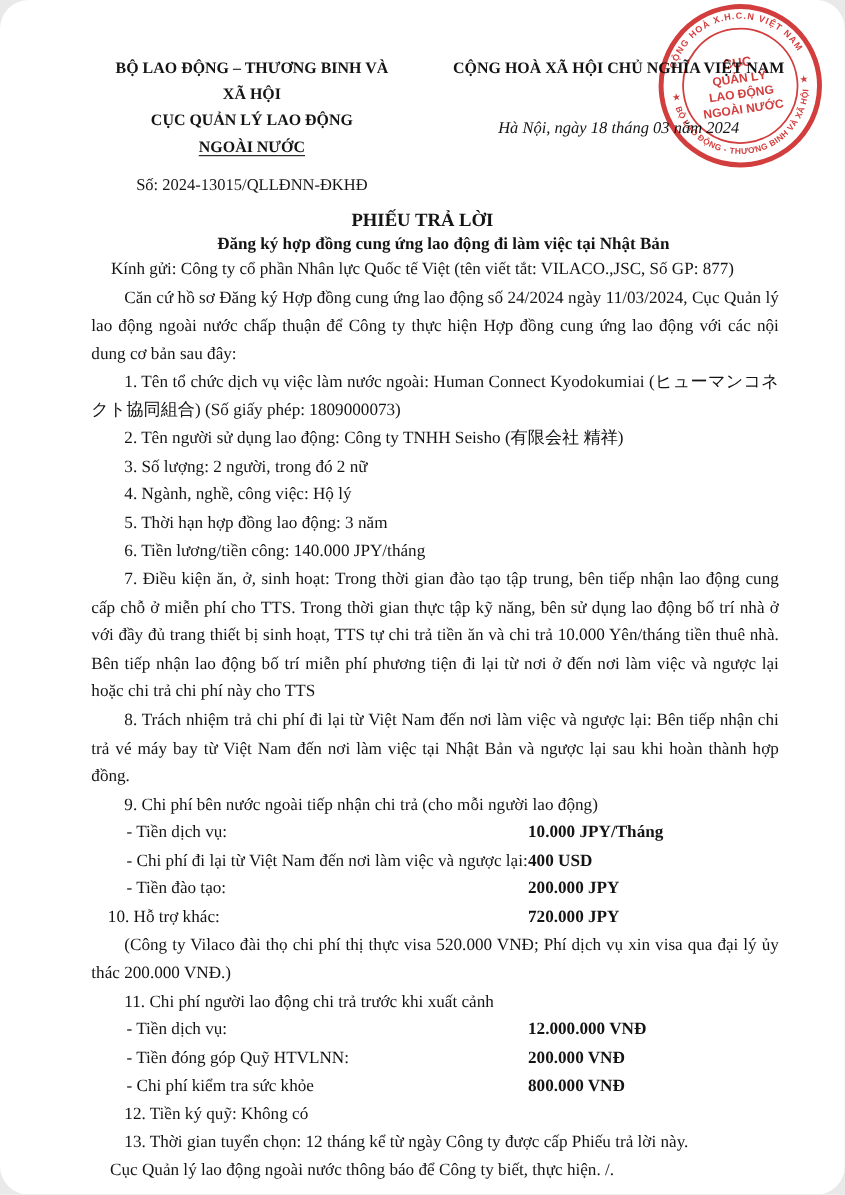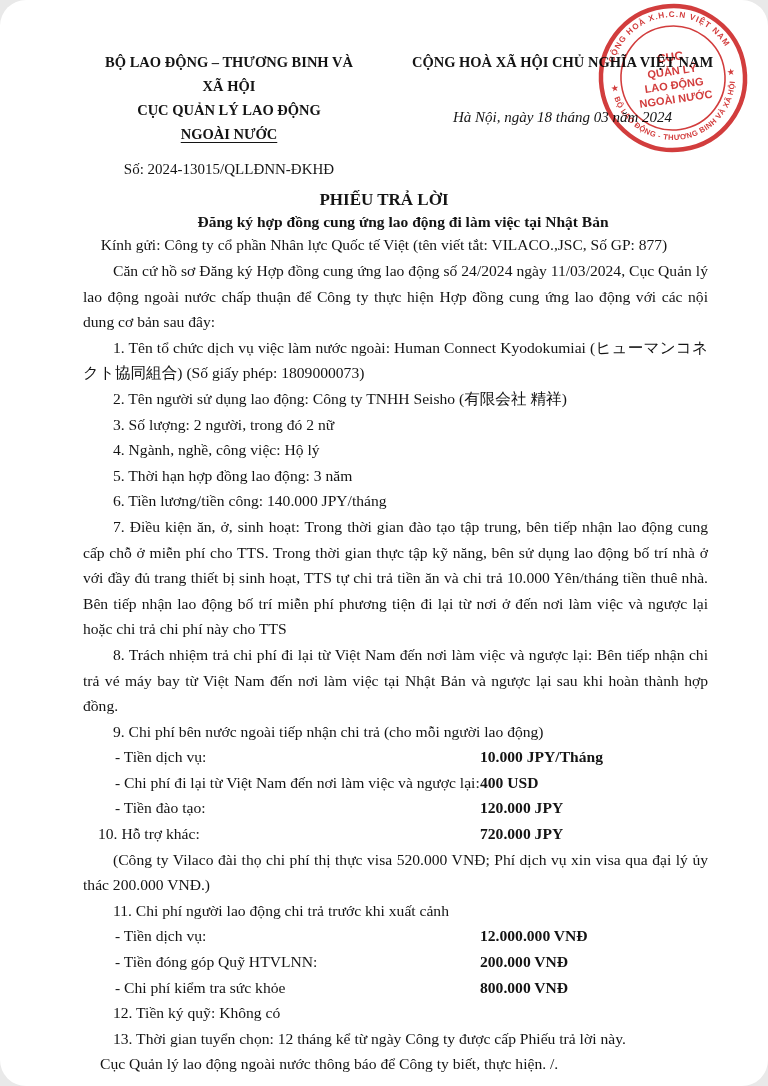--- a/index.html
+++ b/index.html
@@ -106,21 +106,21 @@
     <div class="fee-row">
       <span>- Tiền dịch vụ:</span>
       <span class="fee-value">10.000 JPY/Tháng</span>
     </div>
     <div class="fee-row">
       <span>- Chi phí đi lại từ Việt Nam đến nơi làm việc và ngược lại:</span>
       <span class="fee-value">400 USD</span>
     </div>
     <div class="fee-row">
       <span>- Tiền đào tạo:</span>
-      <span class="fee-value">120.000 JPY</span>
+      <span class="fee-value">200.000 JPY</span>
     </div>
 
     <div class="fee-row lvl0">
       <span>10. Hỗ trợ khác:</span>
       <span class="fee-value">720.000 JPY</span>
     </div>
 
     <p>(Công ty Vilaco đài thọ chi phí thị thực visa 520.000 VNĐ; Phí dịch vụ xin visa qua đại lý ủy thác 200.000 VNĐ.)</p>
     <p>11. Chi phí người lao động chi trả trước khi xuất cảnh</p>
 

